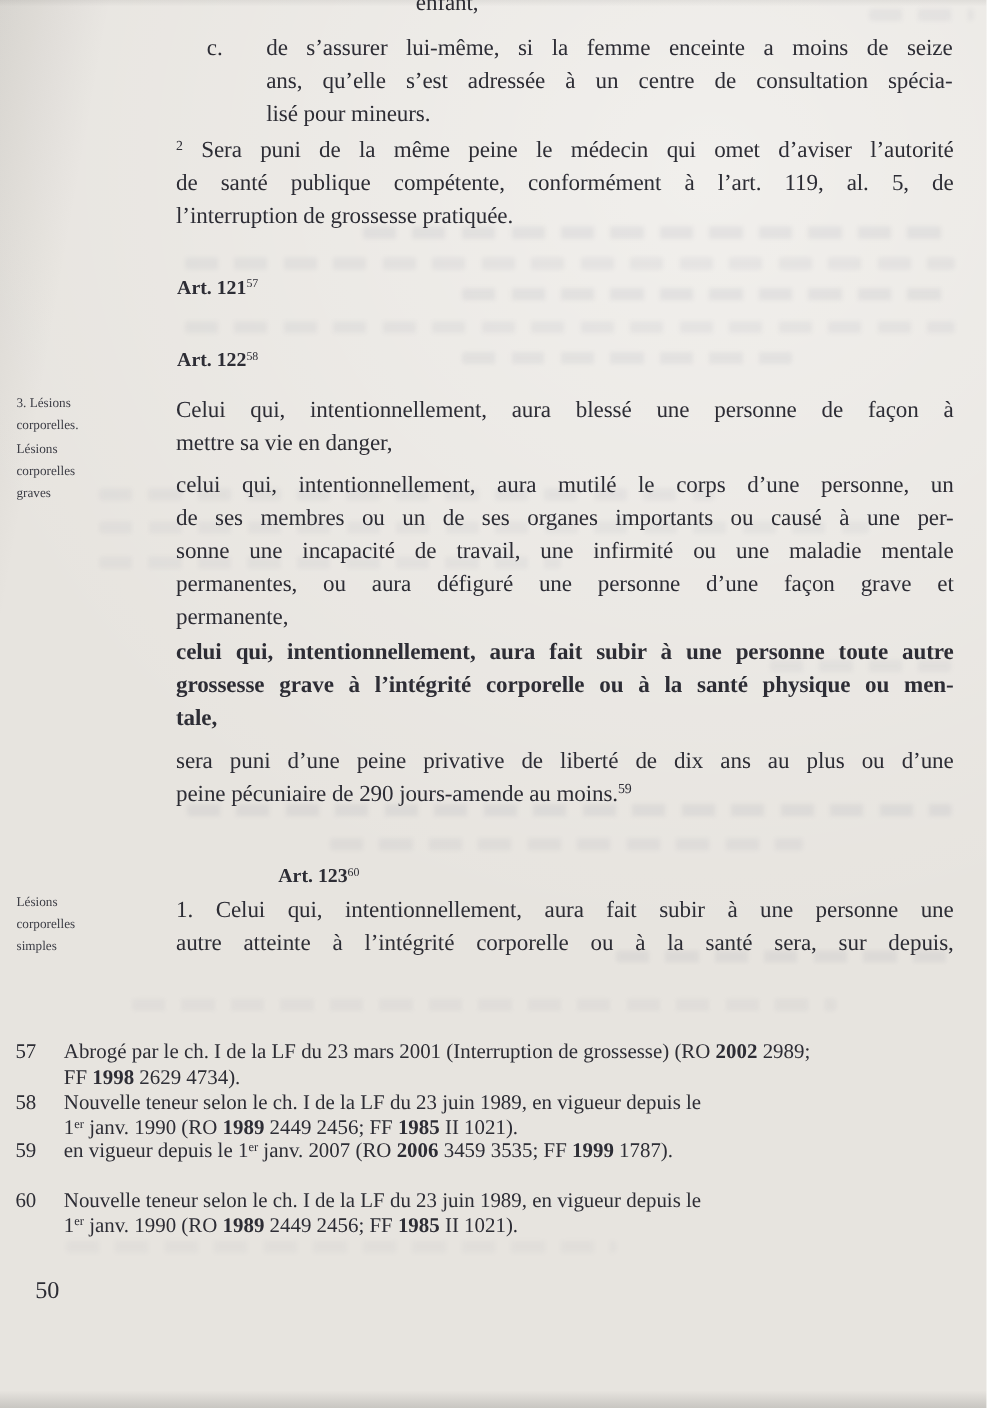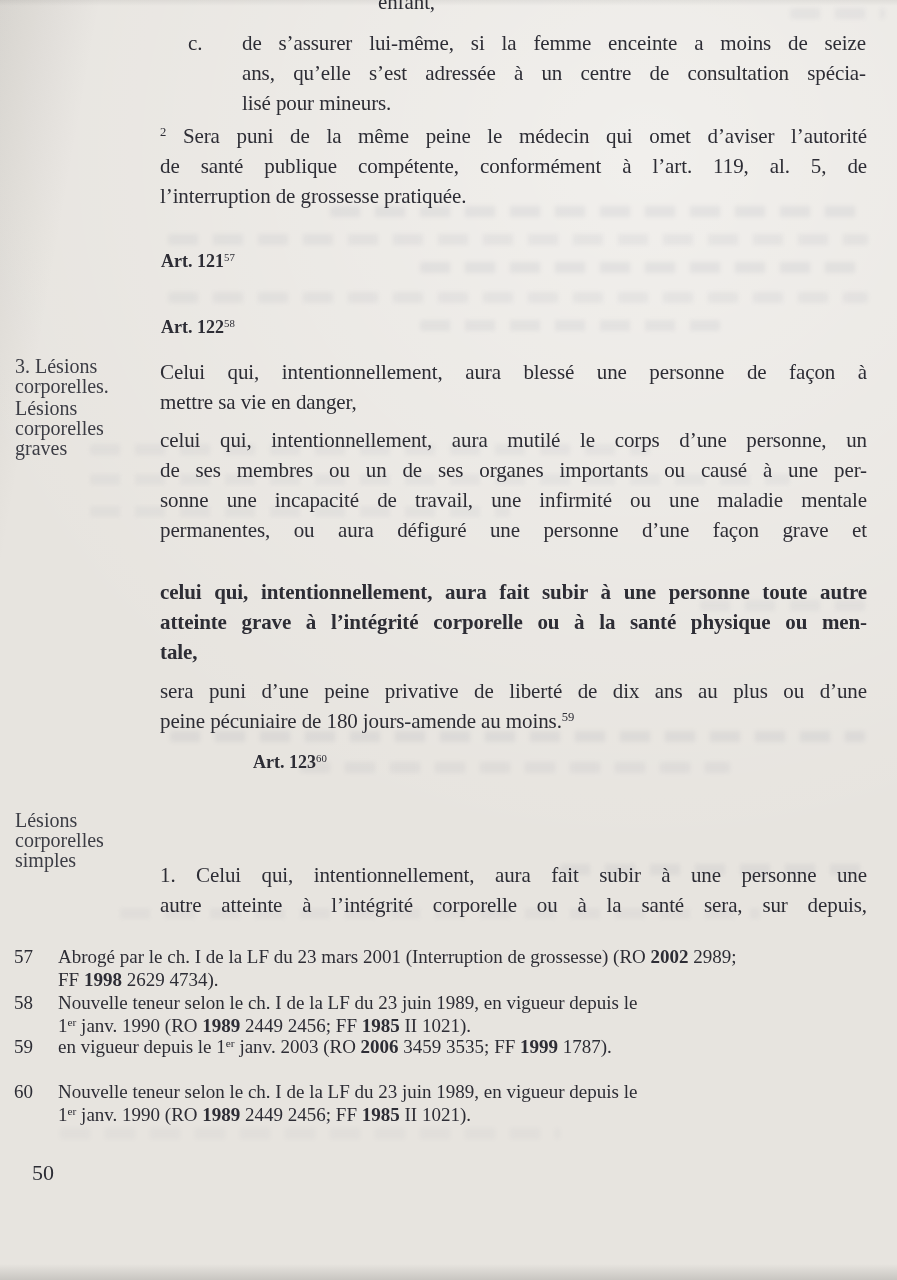--- a/index.html
+++ b/index.html
@@ -13,21 +13,21 @@
       radial-gradient(140% 95% at 72% 12%, rgba(255,255,255,.42) 0%, rgba(255,255,255,0) 58%),
       linear-gradient(100deg, rgba(62,60,55,.10) 0%, rgba(62,60,55,0) 9%),
       linear-gradient(#e7e4df,#e7e4df);
   }
   .abs{position:absolute;}
   .bodytxt{font-size:21px;line-height:30px;letter-spacing:-0.1px;}
   .just{text-align:justify;text-align-last:justify;}
   .ln{display:block;}
   .art{font-weight:bold;font-size:18px;line-height:28px;}
   sup{font-size:60%;line-height:0;vertical-align:baseline;position:relative;top:-0.55em;font-weight:normal;}
-  .mnote{font-size:20px;line-height:20px;color:#3c3d45;width:140px;}
+  .mnote{font-size:12px;line-height:20px;color:#3c3d45;width:140px;}
   .fnblock{font-size:19px;line-height:23px;}
   .fn-num{position:absolute;left:0;top:0;font-size:19px;}
   .fn-text{margin-left:44px;width:800px;}
   .seg-b{font-weight:bold;}
   .ghost{
     position:absolute;height:11px;border-radius:3px;
     filter:blur(2px);opacity:.5;pointer-events:none;
     background:repeating-linear-gradient(90deg, rgba(116,120,140,.20) 0 30px, rgba(116,120,140,0) 30px 45px);
   }
   .edge-bottom{position:absolute;left:0;right:0;bottom:0;height:16px;
@@ -94,44 +94,45 @@
   <div class="abs bodytxt" style="top:357px;left:160px;width:707px;">
     <span class="ln just">Celui qui, intentionnellement, aura blessé une personne de façon à</span>
     <span class="ln">mettre sa vie en danger,</span>
   </div>
 
   <div class="abs bodytxt" style="top:425px;left:160px;width:707px;">
     <span class="ln just">celui qui, intentionnellement, aura mutilé le corps d’une personne, un</span>
     <span class="ln just">de ses membres ou un de ses organes importants ou causé à une per-</span>
     <span class="ln just">sonne une incapacité de travail, une infirmité ou une maladie mentale</span>
     <span class="ln just">permanentes, ou aura défiguré une personne d’une façon grave et</span>
+    <span class="ln">permanente,</span>
   </div>
 
   <div class="abs bodytxt" style="top:577px;left:160px;width:707px;font-weight:bold;">
     <span class="ln just">celui qui, intentionnellement, aura fait subir à une personne toute autre</span>
-    <span class="ln just">atteinte grave à l’intégrité corporelle ou à la santé physique ou men-</span>
+    <span class="ln just">grossesse grave à l’intégrité corporelle ou à la santé physique ou men-</span>
     <span class="ln">tale,</span>
   </div>
 
   <div class="abs bodytxt" style="top:676px;left:160px;width:707px;">
     <span class="ln just">sera puni d’une peine privative de liberté de dix ans au plus ou d’une</span>
-    <span class="ln"><span>peine pécuniaire de 180 jours-amende au moins.</span><sup>59</sup></span>
+    <span class="ln"><span>peine pécuniaire de 290 jours-amende au moins.</span><sup>59</sup></span>
   </div>
 
-  <div class="abs art" style="top:748px;left:253px;">
+  <div class="abs art" style="top:782px;left:253px;">
     <span>Art. 123</span><sup>60</sup>
   </div>
 
   <div class="abs mnote" style="top:810px;left:15px;">
     <span class="ln">Lésions</span>
     <span class="ln">corporelles</span>
     <span class="ln">simples</span>
   </div>
 
-  <div class="abs bodytxt" style="top:860px;left:160px;width:707px;">
+  <div class="abs bodytxt" style="top:812px;left:160px;width:707px;">
     <span class="ln just">1. Celui qui, intentionnellement, aura fait subir à une personne une</span>
     <span class="ln just">autre atteinte à l’intégrité corporelle ou à la santé sera, sur depuis,</span>
   </div>
 
   <div class="abs fnblock" style="top:945px;left:14px;width:860px;">
     <span class="fn-num">57</span>
     <div class="fn-text">
       <span class="ln"><span>Abrogé par le ch. I de la LF du 23 mars 2001 (Interruption de grossesse) (RO </span><span class="seg-b">2002</span><span> 2989;</span></span>
       <span class="ln"><span>FF </span><span class="seg-b">1998</span><span> 2629 4734).</span></span>
     </div>
@@ -139,21 +140,21 @@
   <div class="abs fnblock" style="top:991px;left:14px;width:860px;">
     <span class="fn-num">58</span>
     <div class="fn-text">
       <span class="ln"><span>Nouvelle teneur selon le ch. I de la LF du 23 juin 1989, en vigueur depuis le</span></span>
       <span class="ln"><span>1</span><sup>er</sup><span> janv. 1990 (RO </span><span class="seg-b">1989</span><span> 2449 2456; FF </span><span class="seg-b">1985</span><span> II 1021).</span></span>
     </div>
   </div>
   <div class="abs fnblock" style="top:1035px;left:14px;width:860px;">
     <span class="fn-num">59</span>
     <div class="fn-text">
-      <span class="ln"><span>en vigueur depuis le 1</span><sup>er</sup><span> janv. 2003 (RO </span><span class="seg-b">2006</span><span> 3459 3535; FF </span><span class="seg-b">1999</span><span> 1787).</span></span>
+      <span class="ln"><span>en vigueur depuis le 1</span><sup>er</sup><span> janv. 2007 (RO </span><span class="seg-b">2006</span><span> 3459 3535; FF </span><span class="seg-b">1999</span><span> 1787).</span></span>
     </div>
   </div>
   <div class="abs fnblock" style="top:1080px;left:14px;width:860px;">
     <span class="fn-num">60</span>
     <div class="fn-text">
       <span class="ln"><span>Nouvelle teneur selon le ch. I de la LF du 23 juin 1989, en vigueur depuis le</span></span>
       <span class="ln"><span>1</span><sup>er</sup><span> janv. 1990 (RO </span><span class="seg-b">1989</span><span> 2449 2456; FF </span><span class="seg-b">1985</span><span> II 1021).</span></span>
     </div>
   </div>
 

